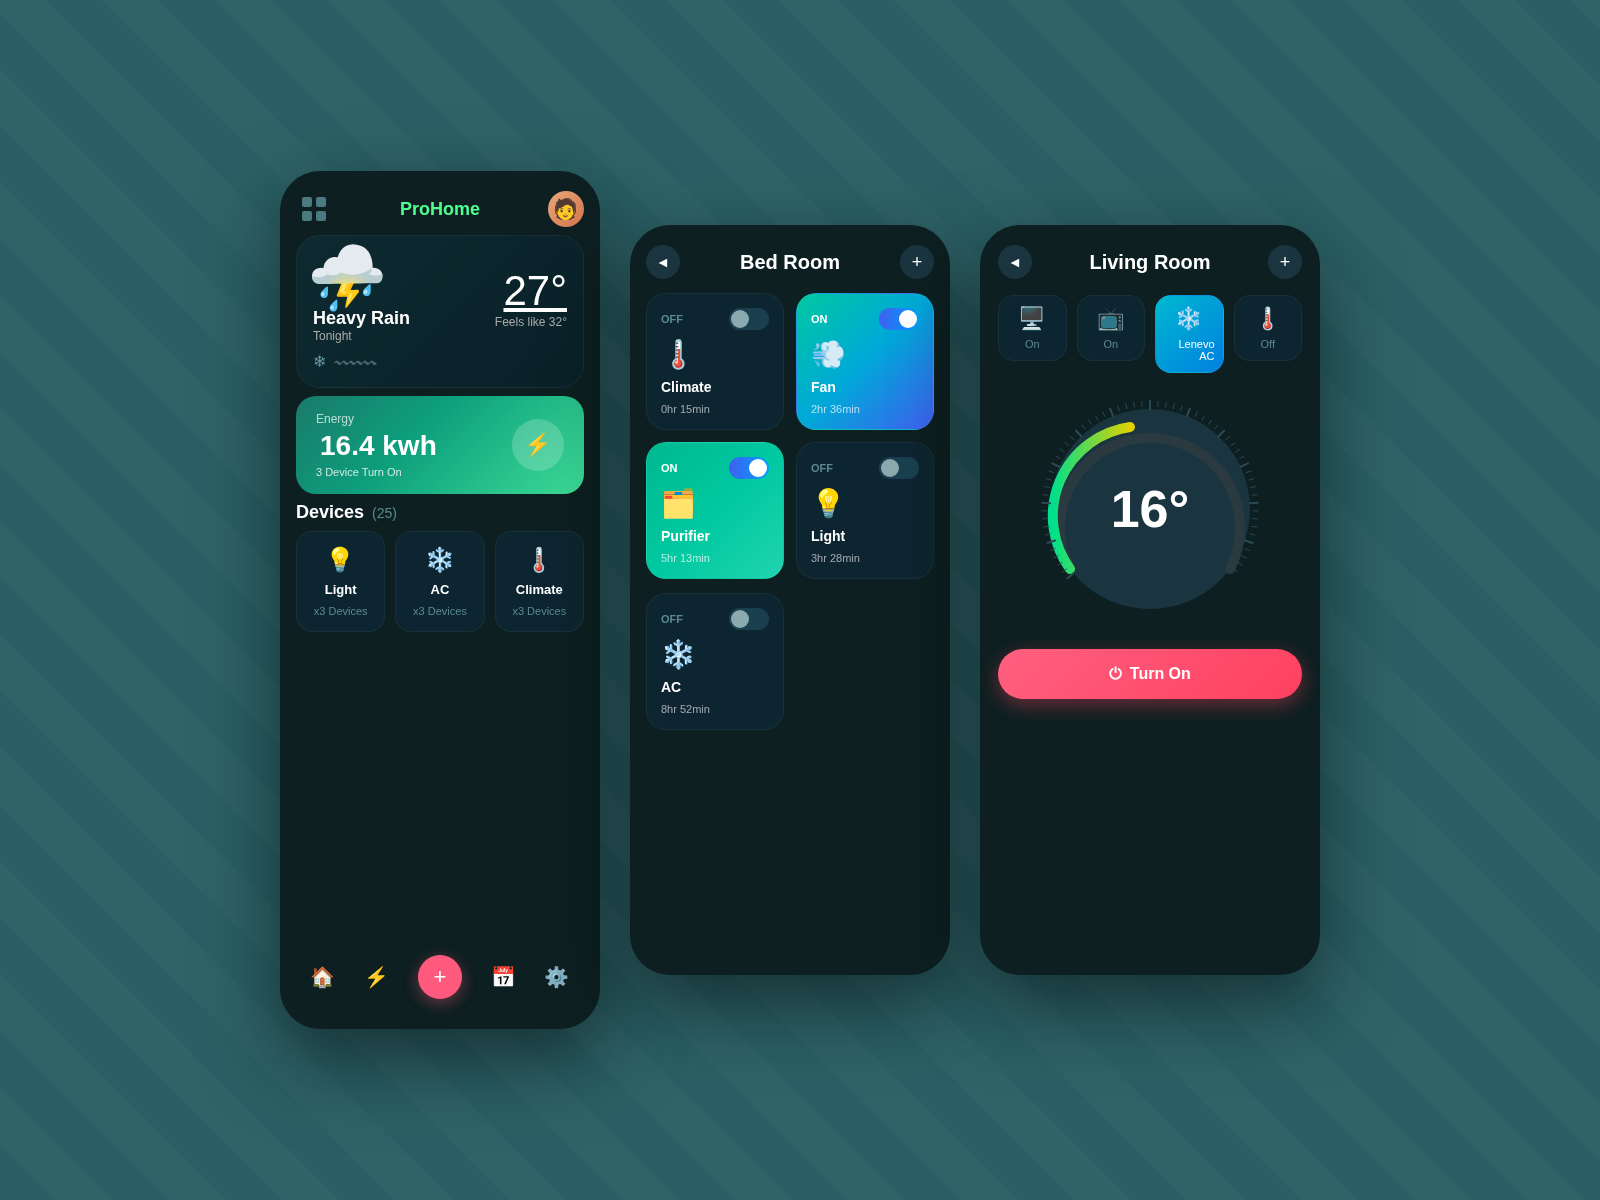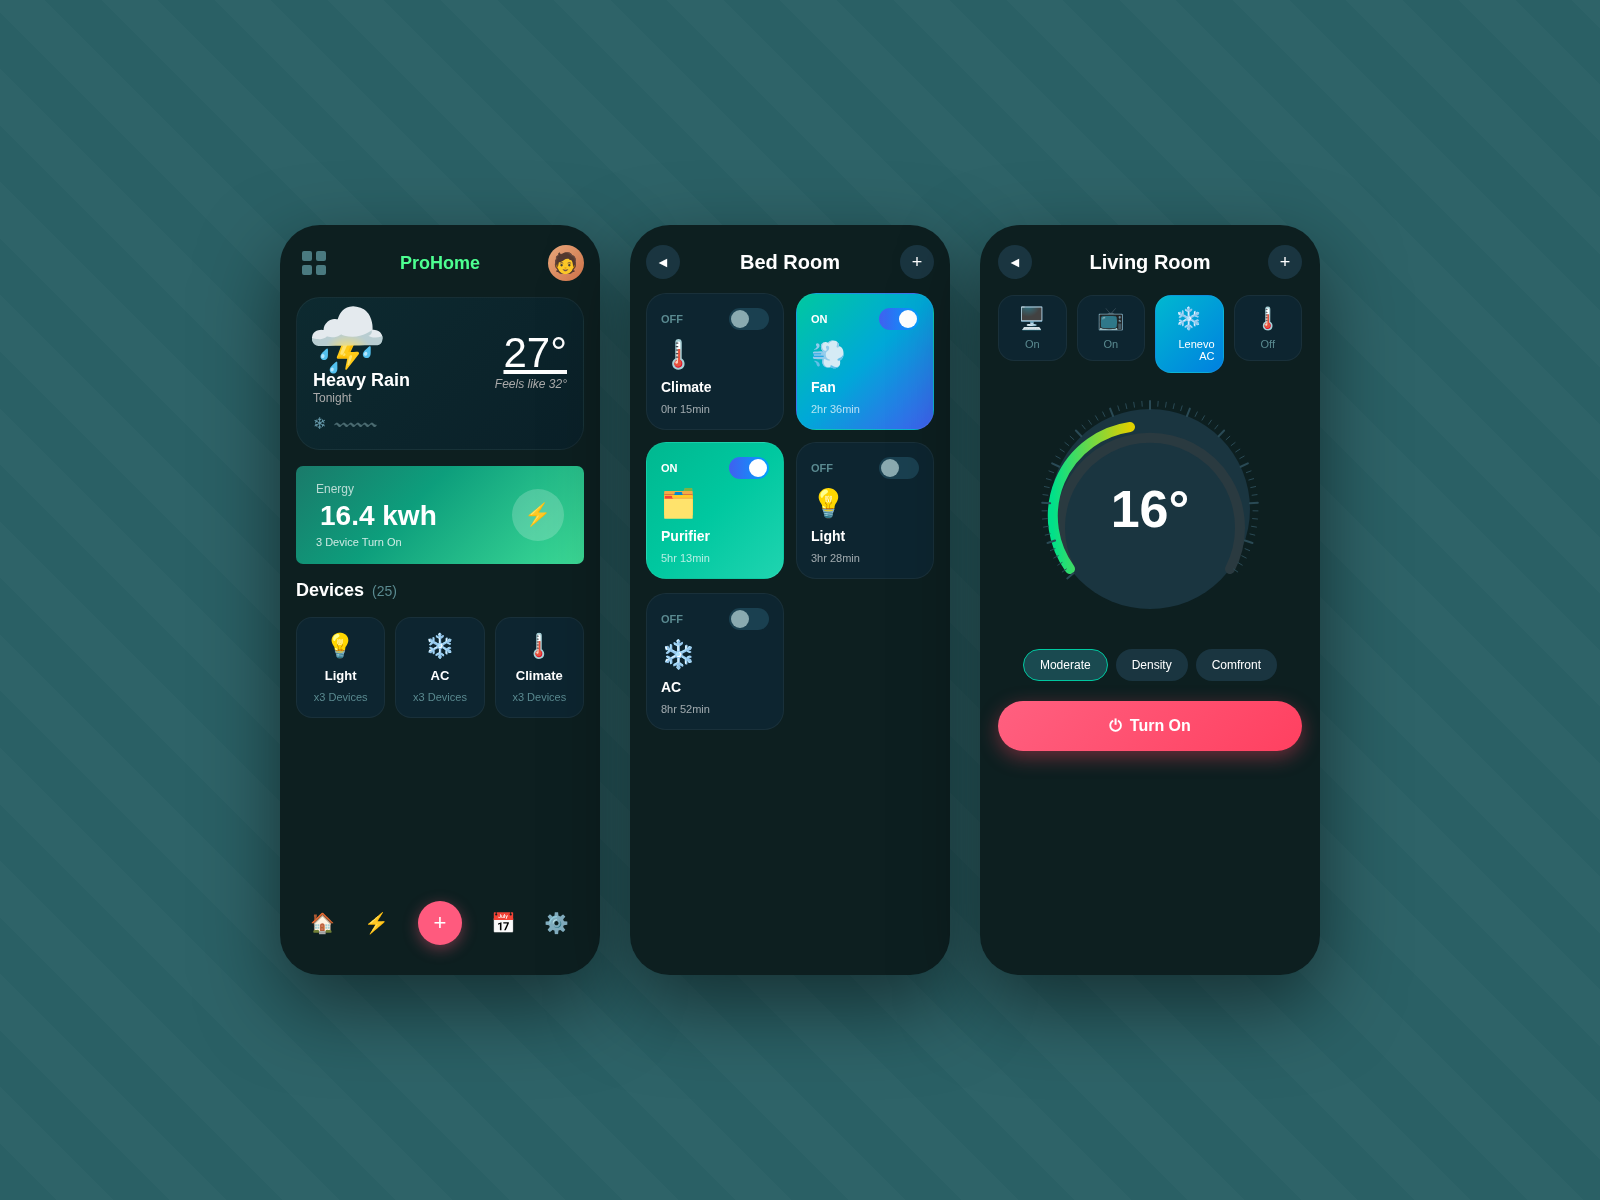--- a/index.html
+++ b/index.html
@@ -32,25 +32,25 @@
       background: #0d1f20;
       border-radius: 40px;
       overflow: hidden;
       position: relative;
       box-shadow: 0 30px 80px rgba(0,0,0,0.5);
     }
 
     
     .screen1 {
       width: 320px;
-      height: 750px;
+      height: 858px;
       padding: 20px 16px;
       display: flex;
       flex-direction: column;
-      gap: 16px;
+      gap: 8px;
     }
 
     .header {
       display: flex;
       align-items: center;
       justify-content: space-between;
     }
 
     .grid-icon {
       width: 36px;
@@ -127,35 +127,34 @@
     }
     .temp-big {
       color: #fff;
       font-size: 42px;
       font-weight: 300;
       text-decoration: underline;
     }
     .feels-like {
       color: #aaa;
       font-size: 12px;
-      font-style: italic;
     }
     .weather-bottom {
       margin-top: 8px;
       display: flex;
       align-items: center;
       gap: 8px;
     }
     .snow-icon { color: #6699aa; font-size: 16px; }
     .wind-icon { color: #4a6a70; font-size: 14px; }
 
     
     .energy-card {
       background: linear-gradient(135deg, #1a7a6a 0%, #0d9e7c 40%, #3ddc97 100%);
-      border-radius: 7px;
+      border-radius: 20px;
       padding: 16px 20px;
       display: flex;
       align-items: center;
       justify-content: space-between;
     }
     .energy-label {
       color: rgba(255,255,255,0.7);
       font-size: 12px;
     }
     .energy-value {
@@ -743,25 +742,20 @@
               <line x1="216.22870461234376" y1="169.030973971871" x2="211.7736719914019" y2="166.7610214731733" stroke="#2a4a55" stroke-width="1" stroke-linecap="round"></line>
               <line x1="212.24889569069677" y1="176.16174181635523" x2="207.97811348279413" y2="173.56166117670915" stroke="#2a4a55" stroke-width="1" stroke-linecap="round"></line>
               <line x1="207.74167103541316" y1="182.97141545108653" x2="203.67955663562552" y2="180.05607214316586" stroke="#2a4a55" stroke-width="1" stroke-linecap="round"></line>
             </g>
         </svg>
         <div class="gauge-temp">
           <span>16°</span>
         </div>
       </div>
 
-      <div class="mode-buttons">
-        <button class="mode-btn active">Moderate</button>
-        <button class="mode-btn">Density</button>
-        <button class="mode-btn">Comfront</button>
-      </div>
 
       <button class="turn-on-btn">
         <span>⏻</span>
         <span>Turn On</span>
       </button>
     </div>
 
   </div>
 
 </div>

